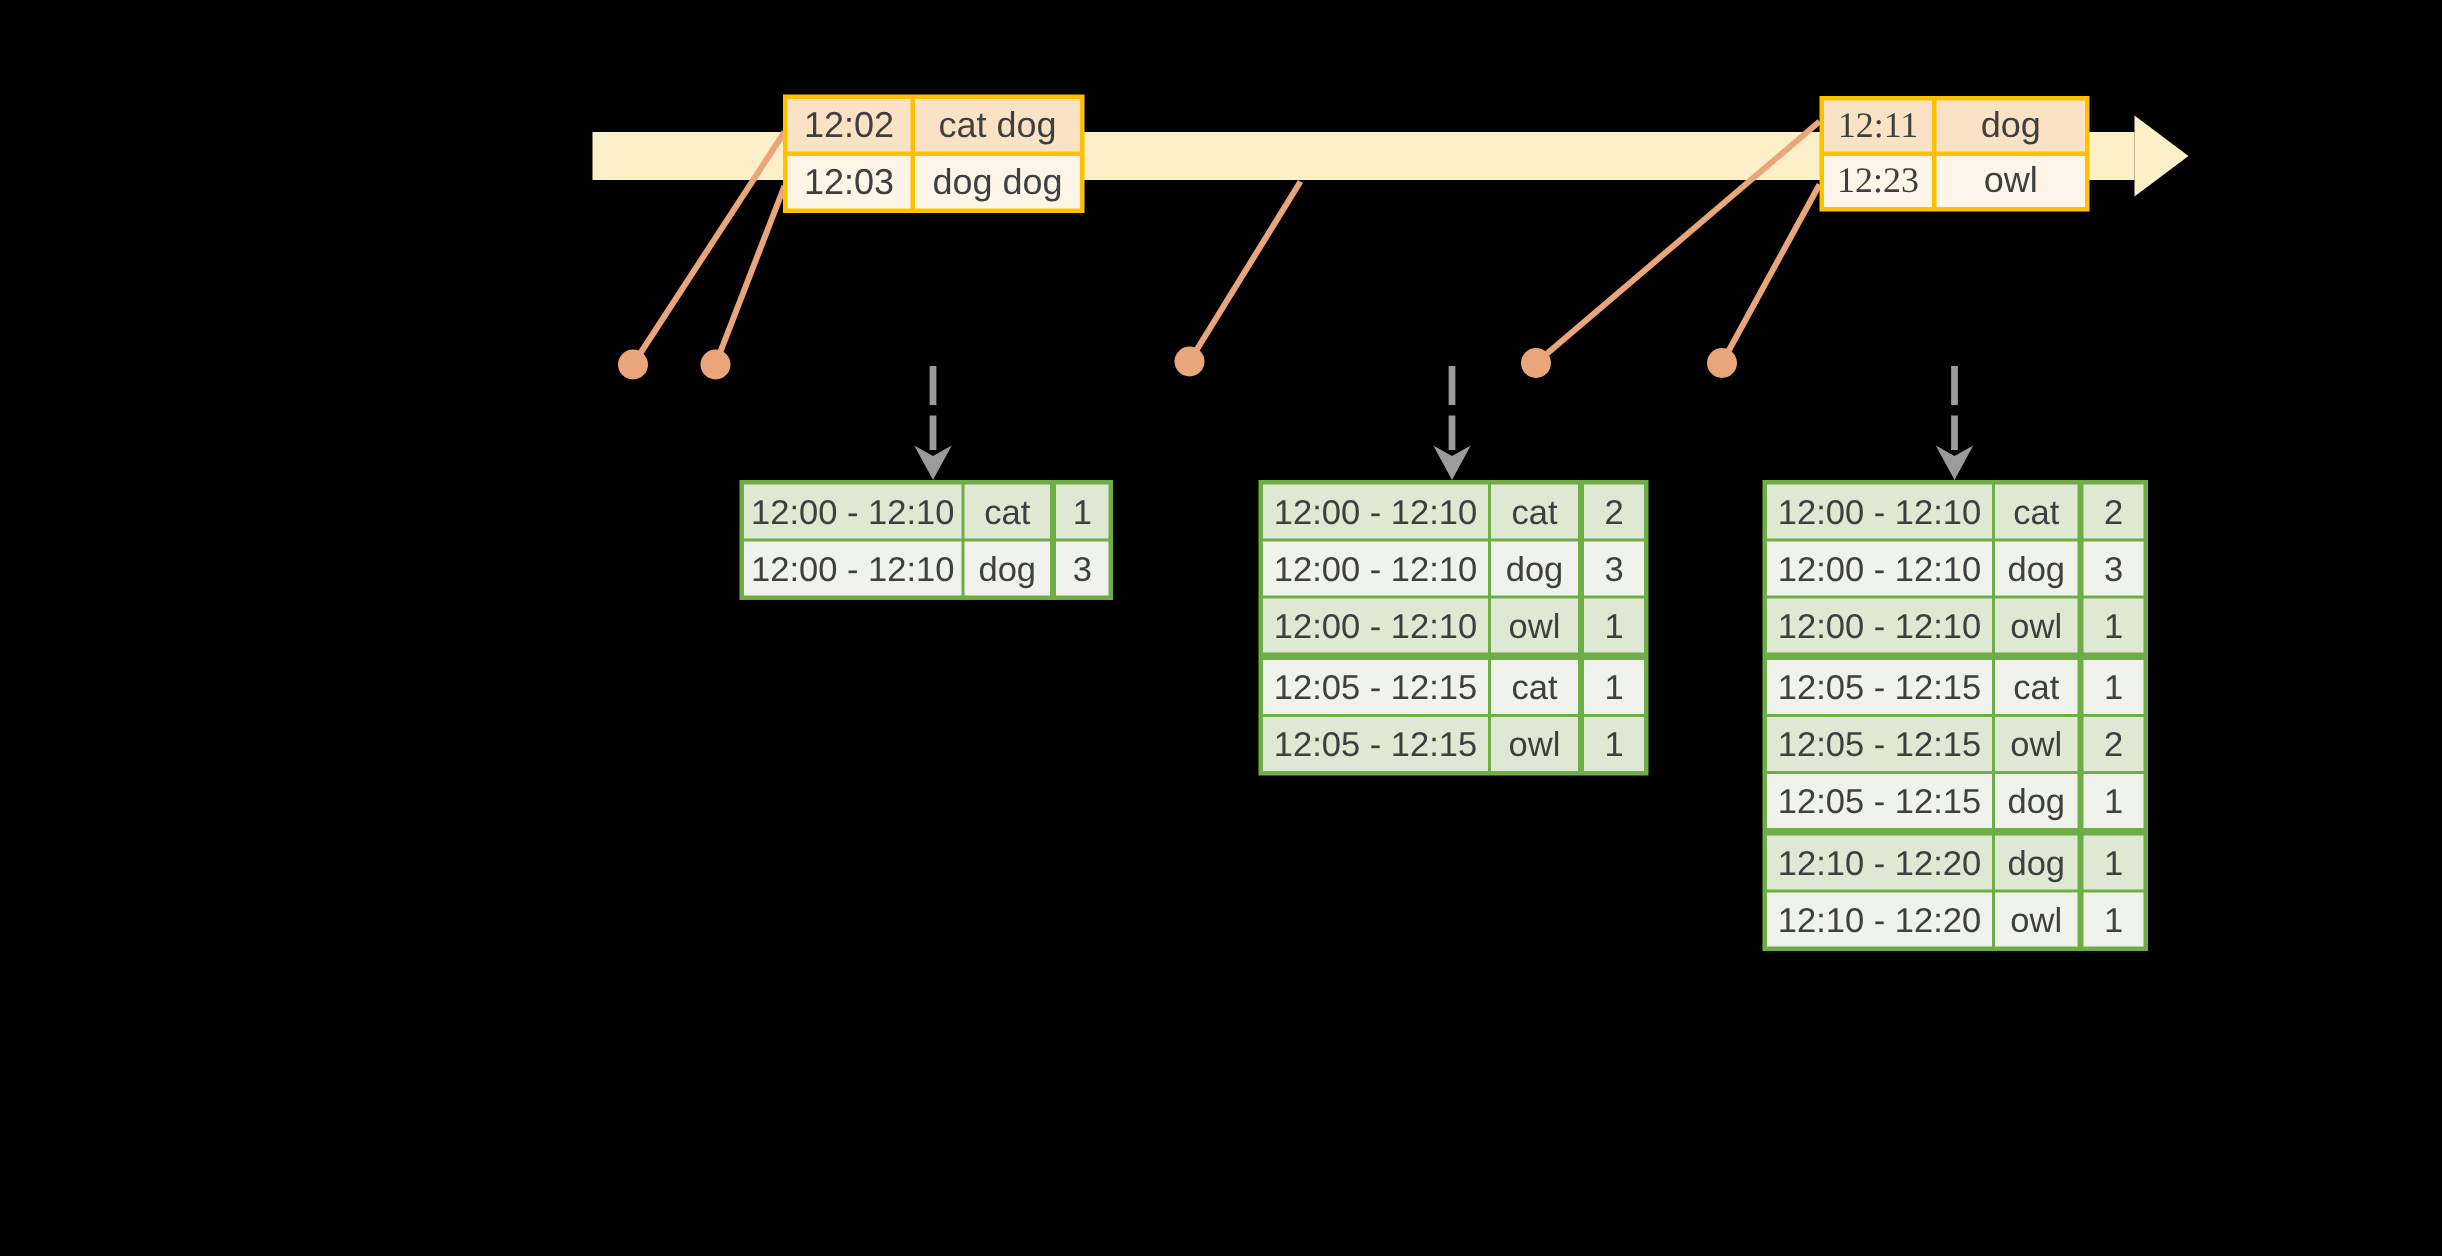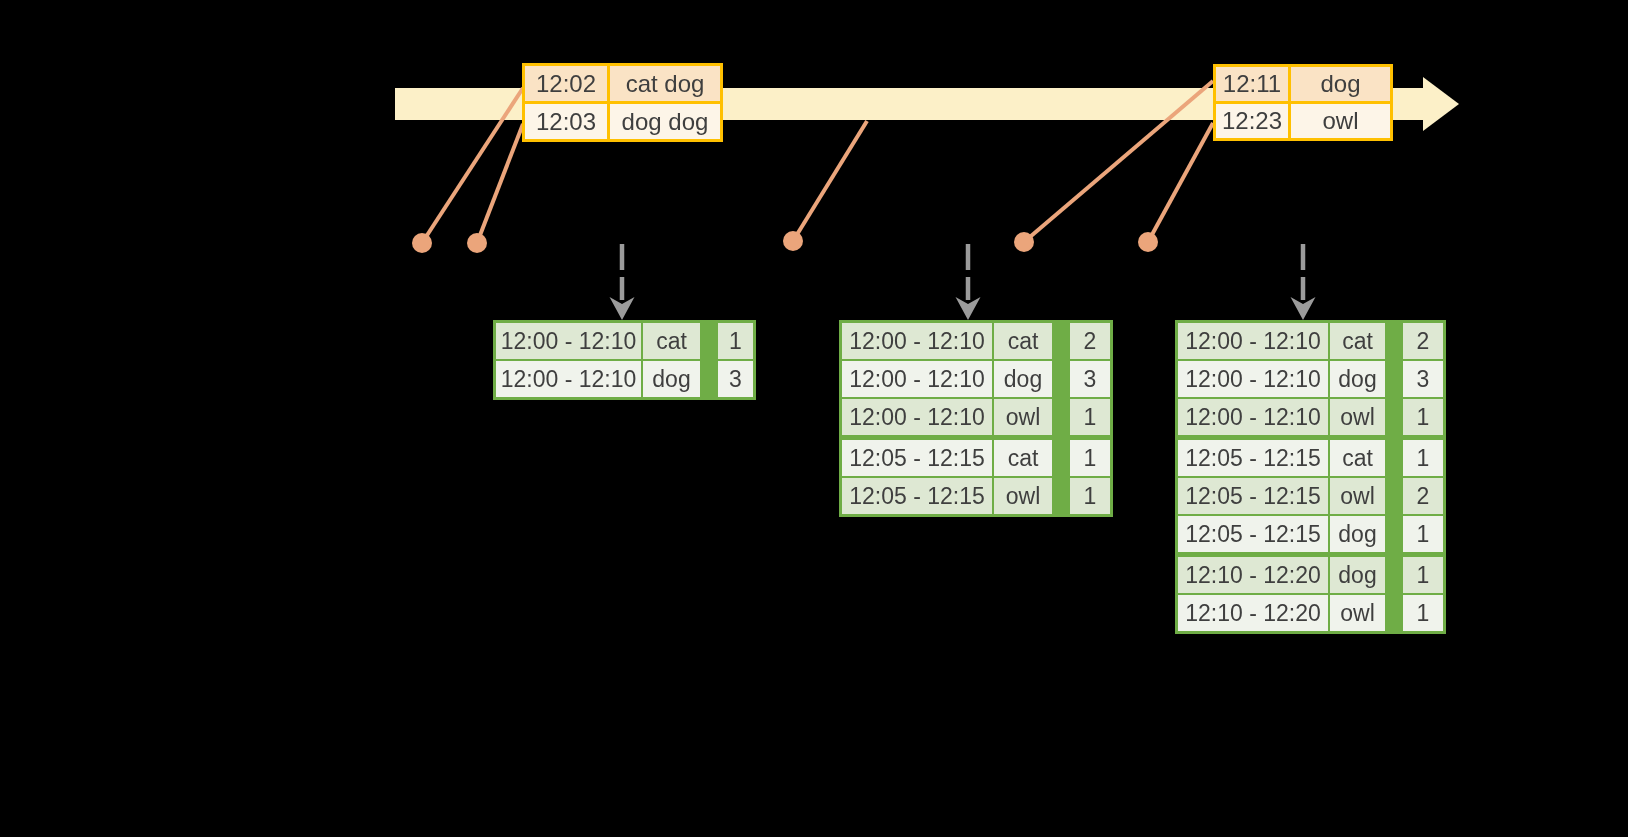--- a/index.html
+++ b/index.html
@@ -24,32 +24,32 @@
   .ebox .erow{display:flex;}
   .ebox .erow + .erow{margin-top:3px;}
   .ecell{height:35px;line-height:35px;text-align:center;font-size:24px;}
   .ebox .erow.short .ecell{height:34px;line-height:34px;}
   .etime{width:82px;margin-right:3px;}
   .ewords{width:110px;}
   #event-box-1{left:522px;top:63px;}
   #event-box-2{left:867px;top:84px;}
   #event-box-2 .ewords{width:112px;}
   #event-box-3{left:1213px;top:64px;}
-  #event-box-3 .etime{width:72px;}
+  #event-box-3 .etime{width:72px;font-family:Liberation Serif, serif;}
   #event-box-3 .ewords{width:99px;}
   .efill-dark{background:var(--peachDark);}
   .efill-light{background:var(--peachLight);}
   
   .rtable{position:absolute;top:320px;background:var(--green);padding:3px;z-index:3;}
   .trow{display:flex;}
   .trow + .trow{margin-top:2px;}
   .trow.group-start{margin-top:5px;}
   .tcell{height:36px;line-height:36px;text-align:center;font-size:23px;}
   .c-win{margin-right:2px;}
-  .c-word{margin-right:18px;}
+  .c-word{margin-right:4px;}
   .trow.dark .tcell{background:var(--greenDark);}
   .trow.light .tcell{background:var(--greenLight);}
   #result-table-1{left:493px;}
   #result-table-1 .c-win{width:145px;} #result-table-1 .c-word{width:57px;} #result-table-1 .c-count{width:35px;}
   #result-table-2{left:839px;}
   #result-table-2 .c-win{width:150px;} #result-table-2 .c-word{width:58px;} #result-table-2 .c-count{width:40px;}
   #result-table-3{left:1175px;}
   #result-table-3 .c-win{width:150px;} #result-table-3 .c-word{width:55px;} #result-table-3 .c-count{width:40px;}
 </style>
 </head>

